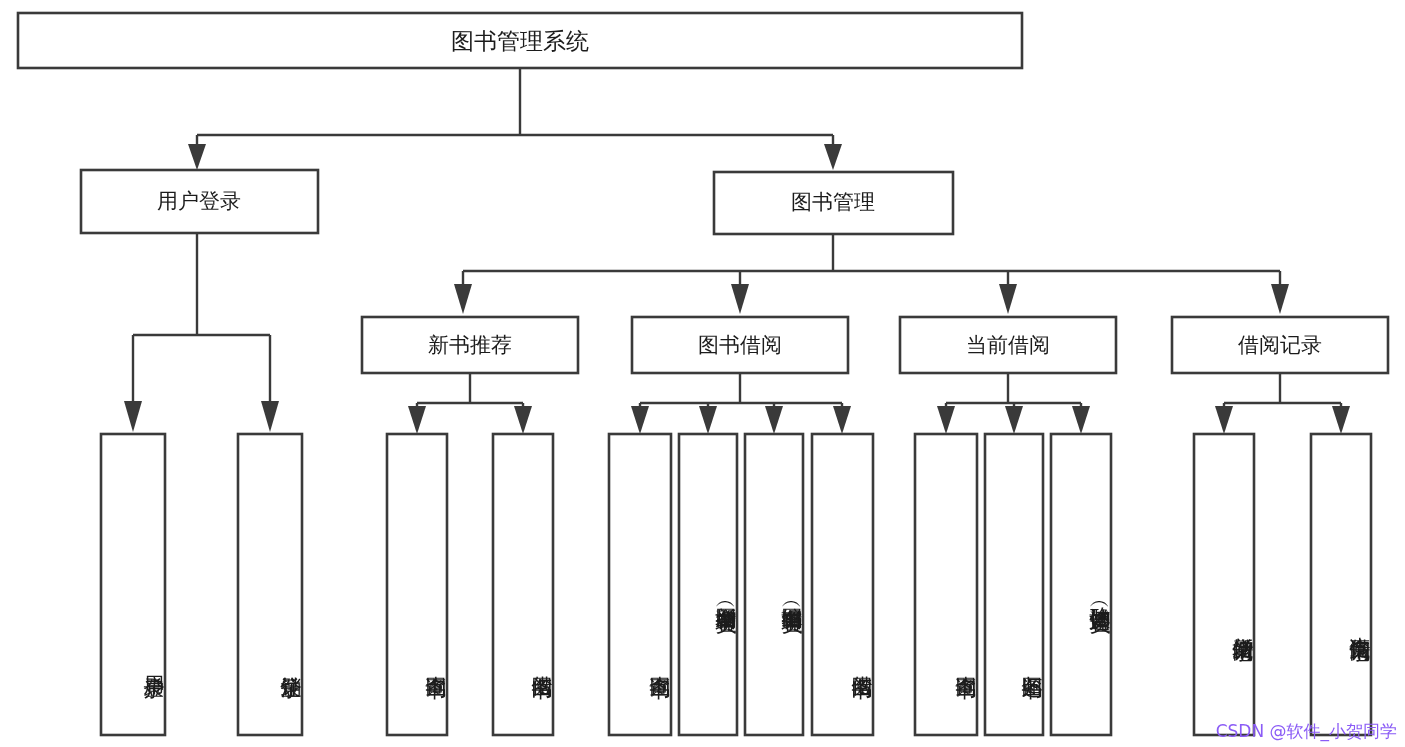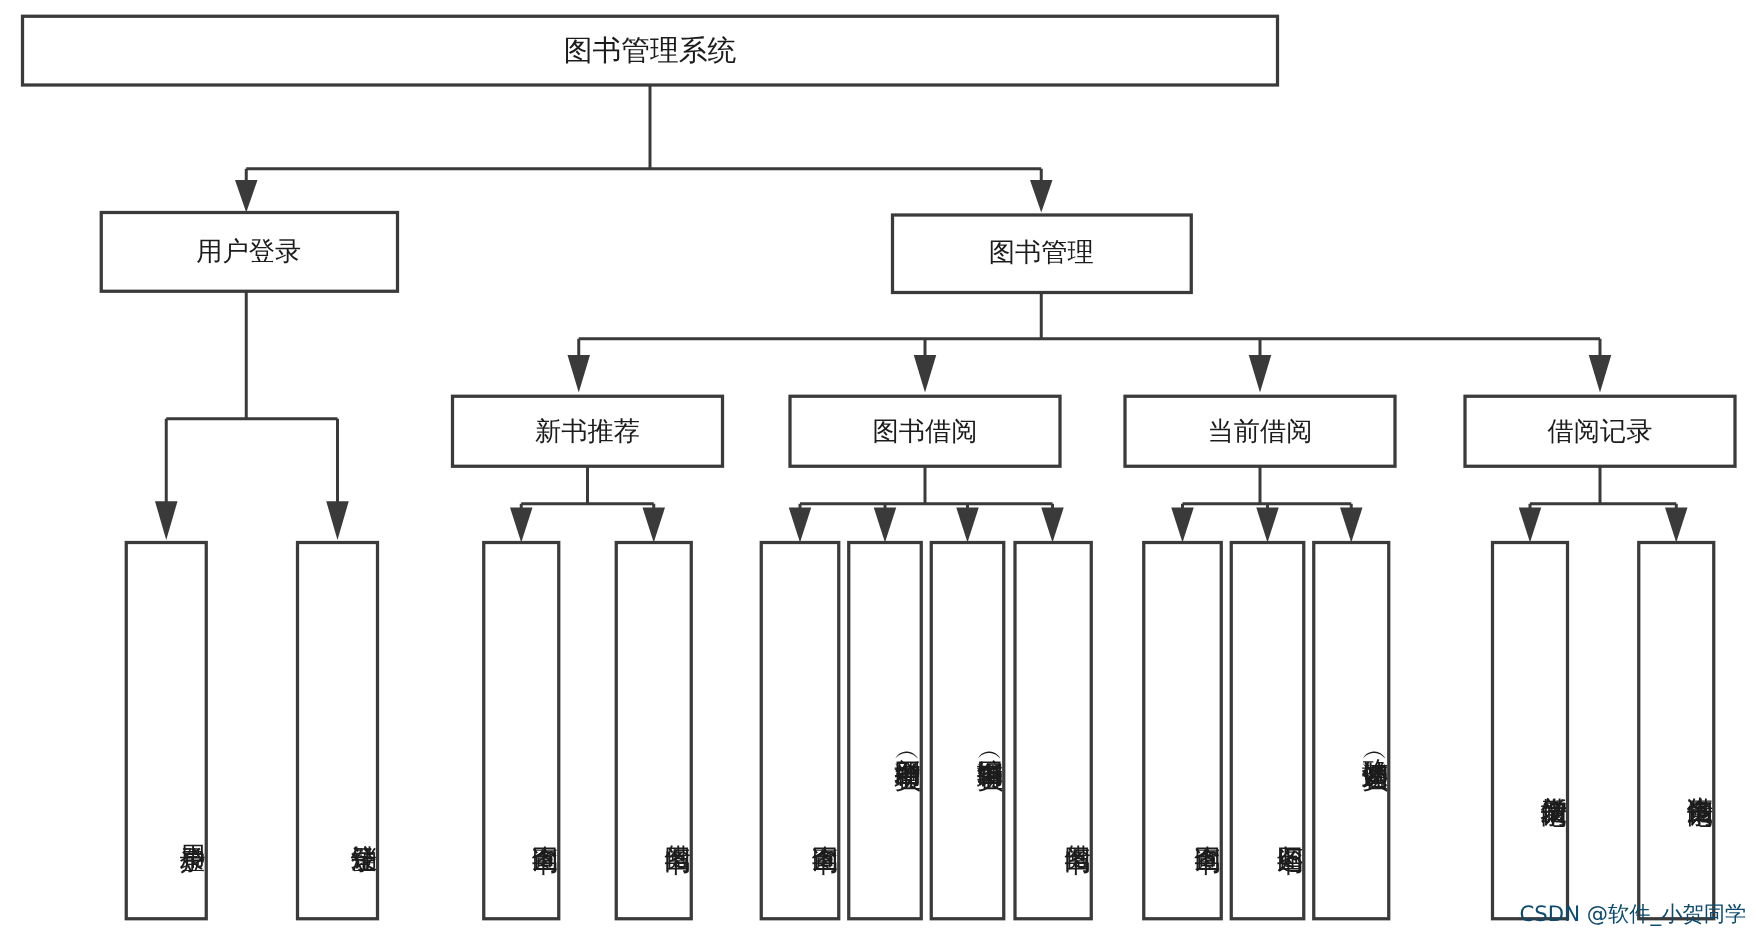--- a/index.html
+++ b/index.html
@@ -69,21 +69,21 @@
     align-items: flex-start;
     justify-content: center;
     pointer-events: none;
   }
   .watermark {
     position: absolute;
     right: 8px;
     bottom: 4px;
     font-family: "DejaVu Sans", "Liberation Sans", sans-serif;
     font-size: 17px;
-    color: #0c4a6e;
+    color: #8b5cf6;
     white-space: nowrap;
   }
 </style>
 </head>
 <body>
 
 <div id="diagram-root">
 
   <svg id="tree-svg" viewBox="0 0 1405 747">
     <defs>

